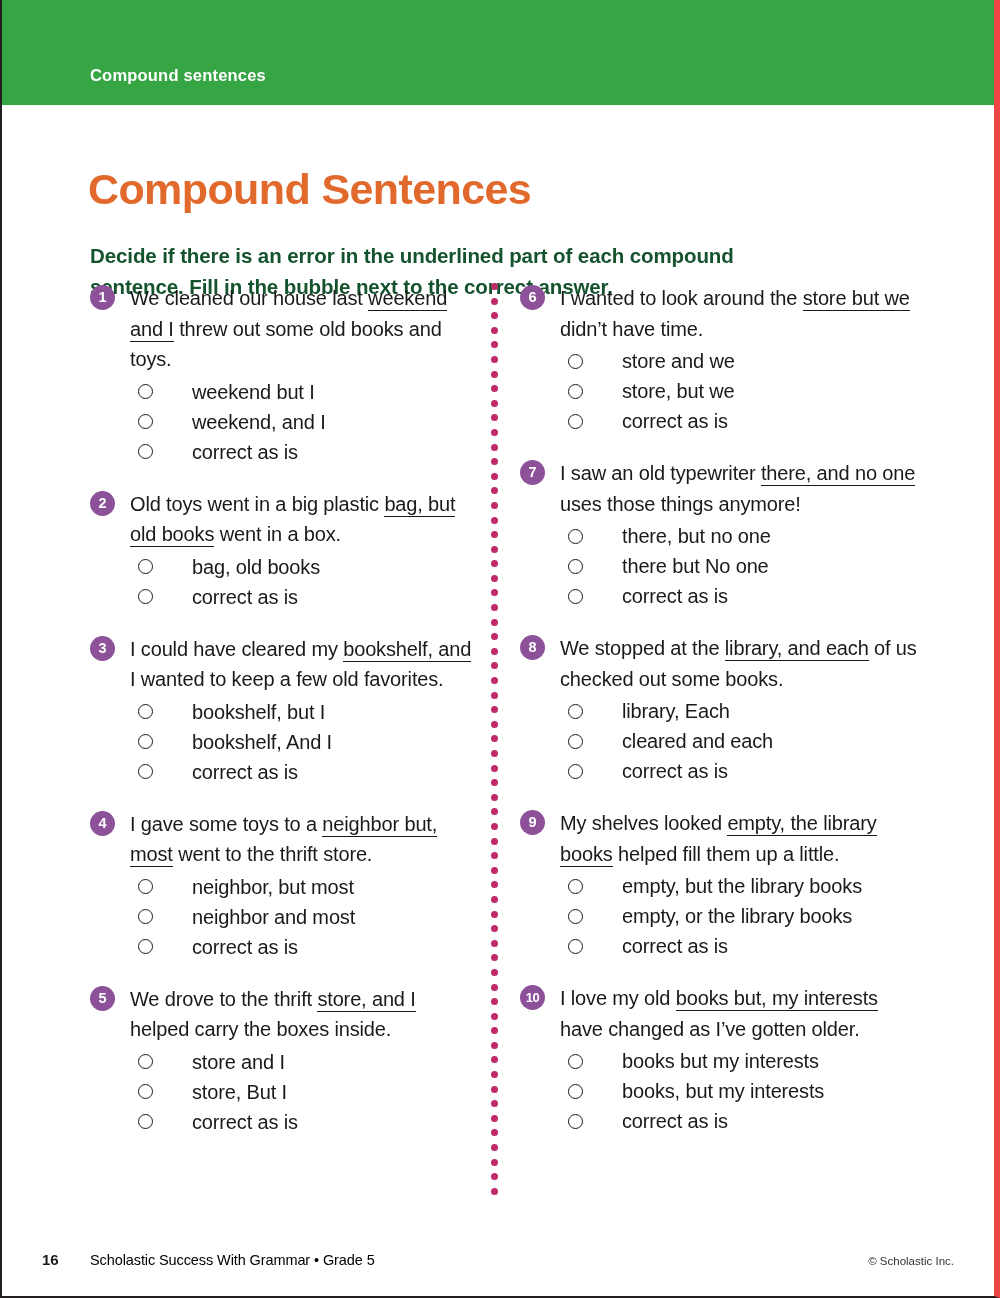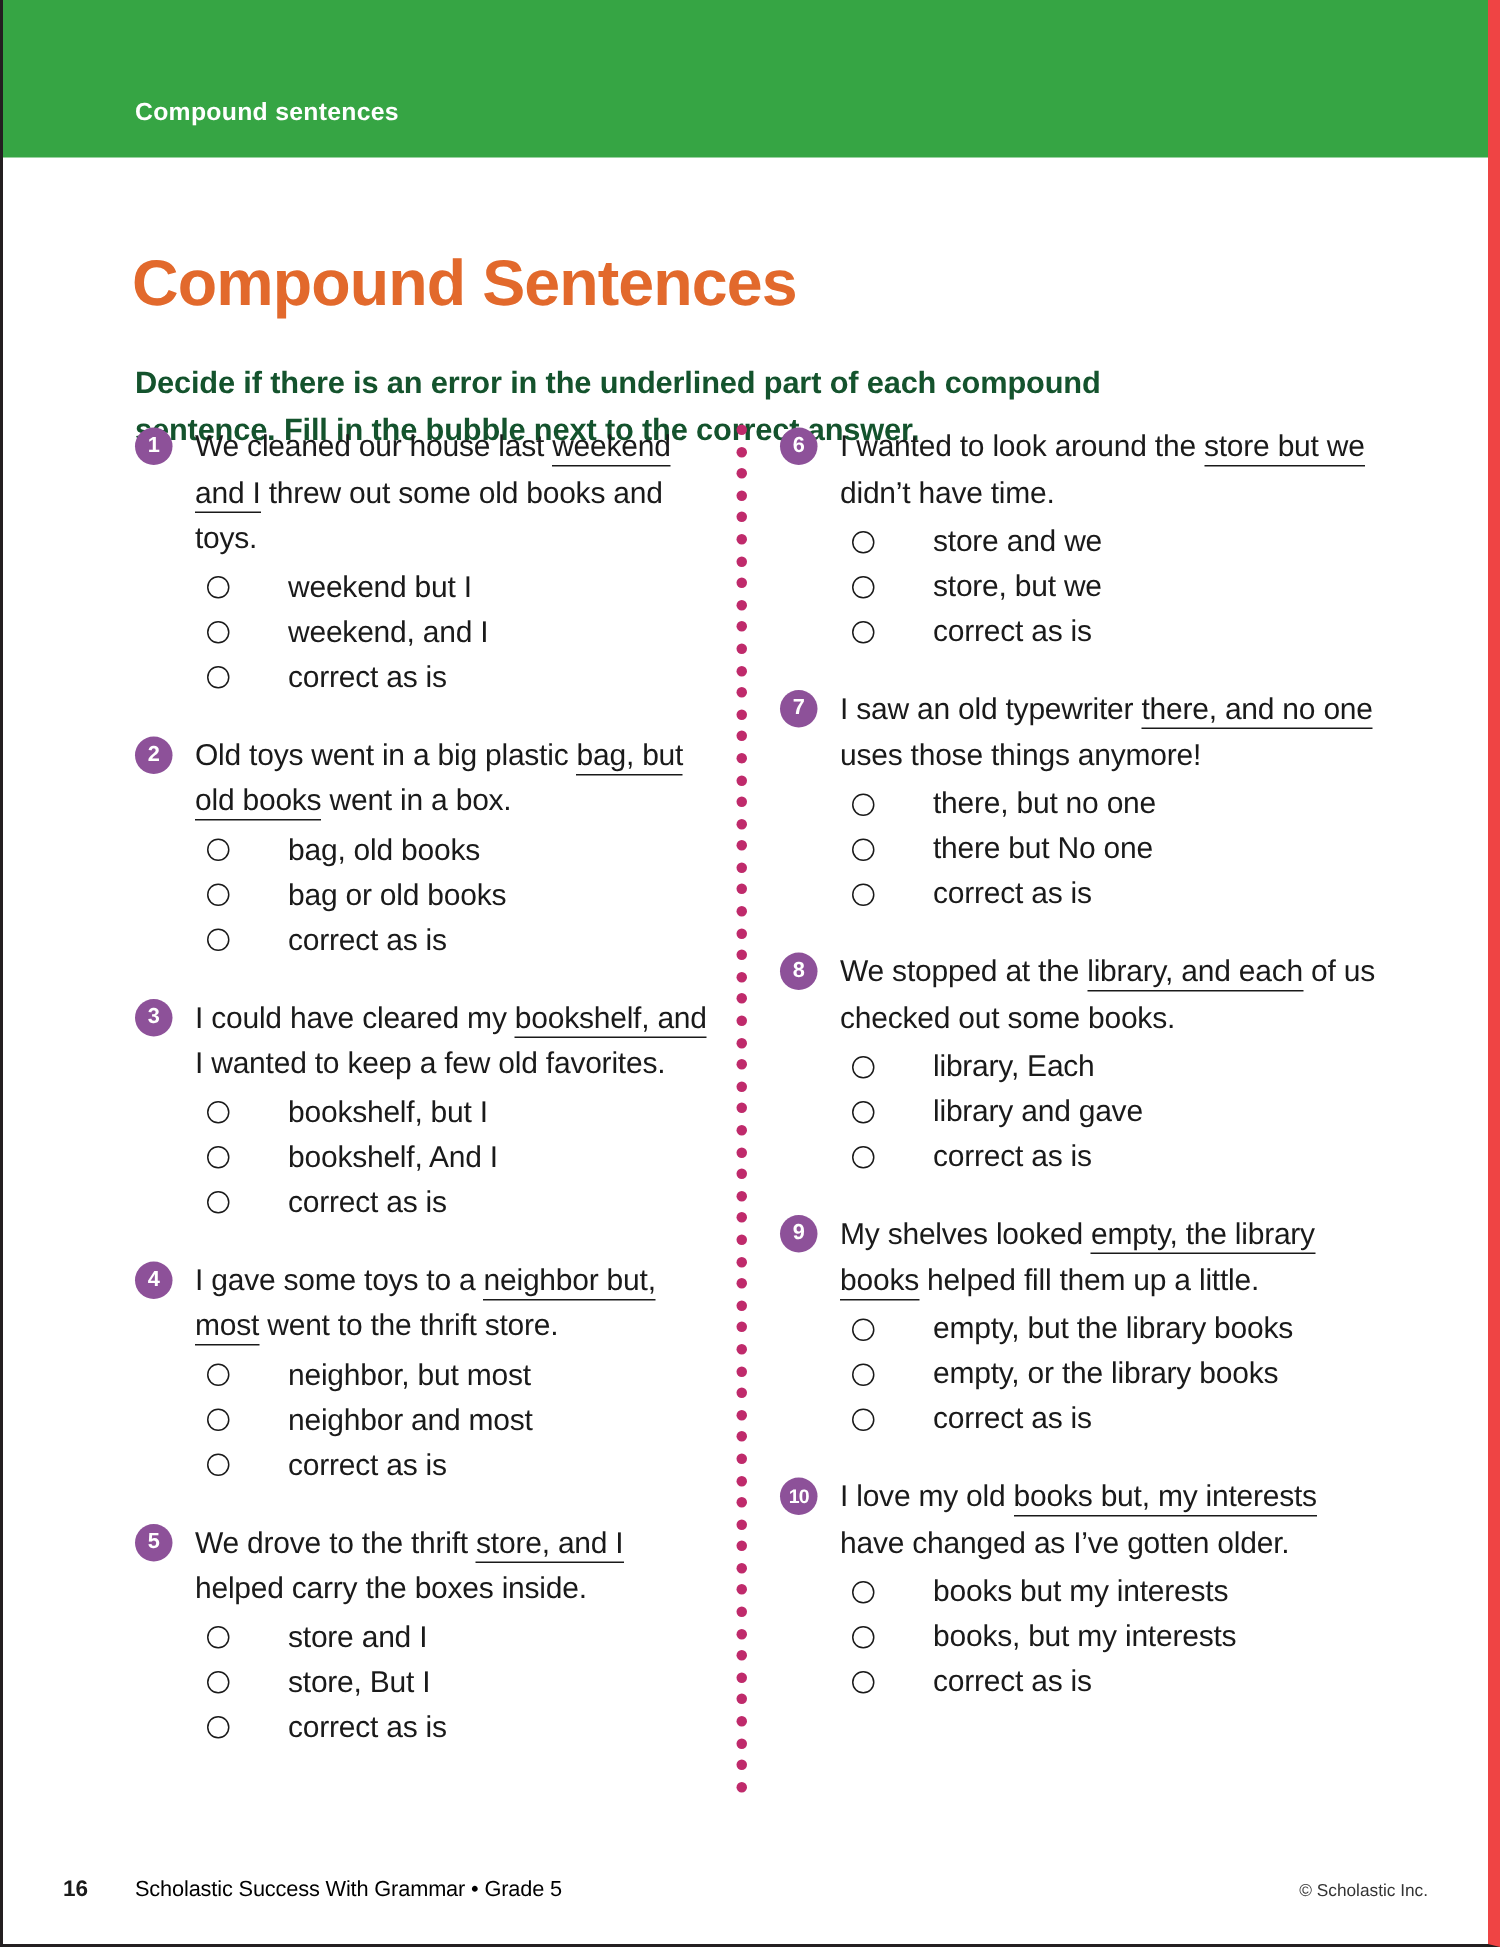--- a/index.html
+++ b/index.html
@@ -11,21 +11,21 @@
     font-family: "Liberation Sans", sans-serif;
     -webkit-font-smoothing: antialiased;
   }
   .page {
     position: relative;
     width: 1000px;
     height: 1298px;
     background: #ffffff;
     box-sizing: border-box;
     border-left: 2px solid #231f20;
-    border-right: 8px solid #ef4444;
+    border-right: 6px solid #ef4444;
     border-bottom: 2px solid #231f20;
     overflow: hidden;
   }
   
   .header-band {
     position: absolute;
     left: -2px;
     top: 0;
     width: 1004px;
     height: 105px;
@@ -277,24 +277,20 @@
         <div class="q-badge">2</div>
         <div class="q-body">
           <div class="q-stem"><span>Old toys went in a big plastic </span><u>bag, but old books</u><span> went in a box.</span></div>
           <div class="options">
             <div class="opt">
               <span class="bubble"></span>
               <span class="opt-label">bag, old books</span>
             </div>
             <div class="opt">
               <span class="bubble"></span>
-              <span class="opt-label">bag or old books</span>
-            </div>
-            <div class="opt">
-              <span class="bubble"></span>
               <span class="opt-label">correct as is</span>
             </div>
           </div>
         </div>
       </div>
       <div class="q">
         <div class="q-badge">3</div>
         <div class="q-body">
           <div class="q-stem"><span>I could have cleared my </span><u>bookshelf, and</u><span> I wanted to keep a few old favorites.</span></div>
           <div class="options">
@@ -399,21 +395,21 @@
         <div class="q-badge">8</div>
         <div class="q-body">
           <div class="q-stem"><span>We stopped at the </span><u>library, and each</u><span> of us checked out some books.</span></div>
           <div class="options">
             <div class="opt">
               <span class="bubble"></span>
               <span class="opt-label">library, Each</span>
             </div>
             <div class="opt">
               <span class="bubble"></span>
-              <span class="opt-label">library and gave</span>
+              <span class="opt-label">cleared and each</span>
             </div>
             <div class="opt">
               <span class="bubble"></span>
               <span class="opt-label">correct as is</span>
             </div>
           </div>
         </div>
       </div>
       <div class="q">
         <div class="q-badge">9</div>

